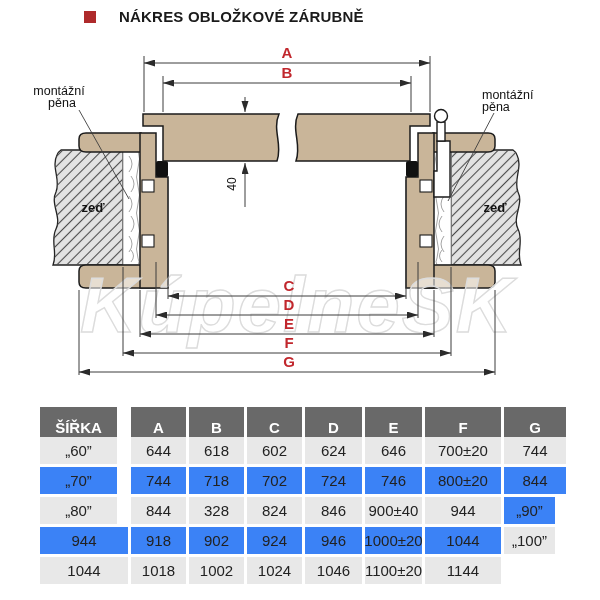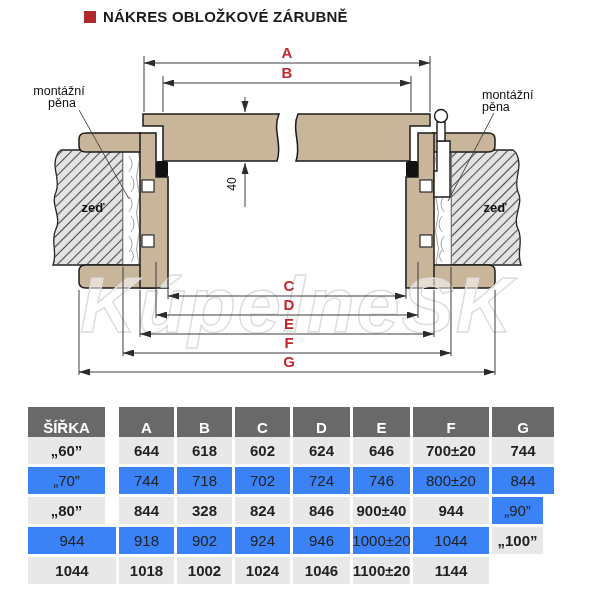--- a/index.html
+++ b/index.html
@@ -1,27 +1,27 @@
 <!DOCTYPE html>
 <html><head>
 <meta charset="utf-8">
 <style>
   html,body{margin:0;padding:0;background:#fff;}
   body{width:600px;height:600px;position:relative;font-family:"Liberation Sans",sans-serif;overflow:hidden;}
-  .titlebar{position:absolute;left:84px;top:8px;display:flex;align-items:center;gap:7px;}
+  .titlebar{position:absolute;left:84px;top:8px;display:flex;align-items:center;gap:23px;}
   .titlebar .sq{width:12px;height:12px;background:#ae2a2b;display:inline-block;}
   .titlebar h1{margin:0;font-size:15px;font-weight:700;color:#1a1a1a;letter-spacing:.2px;white-space:nowrap;}
   svg{position:absolute;left:0;top:0;}
-  .tablewrap{position:absolute;left:28px;top:407px;width:526px;
+  .tablewrap{position:absolute;left:40px;top:407px;width:526px;
     display:grid;grid-template-columns:88px 55px 55px 55px 57px 57px 76px 62px;
     grid-auto-rows:27px;column-gap:3px;row-gap:3px;}
   .cell{display:flex;align-items:center;justify-content:center;font-size:15px;color:#222;}
   .hcell{background:#696969;color:#fff;font-weight:700;font-size:15px;height:41px;}
   .c0{border-right:11px solid #fff;background-clip:padding-box;}
-  .rowA{background:#e8e8e8;font-weight:bold;}
+  .rowA{background:#e8e8e8;}
   .rowB{background:#3b82f6;}
 </style>
 </head>
 <body>
 
 <div class="titlebar">
   <span class="sq"></span>
   <h1>NÁKRES OBLOŽKOVÉ ZÁRUBNĚ</h1>
 </div>
 

